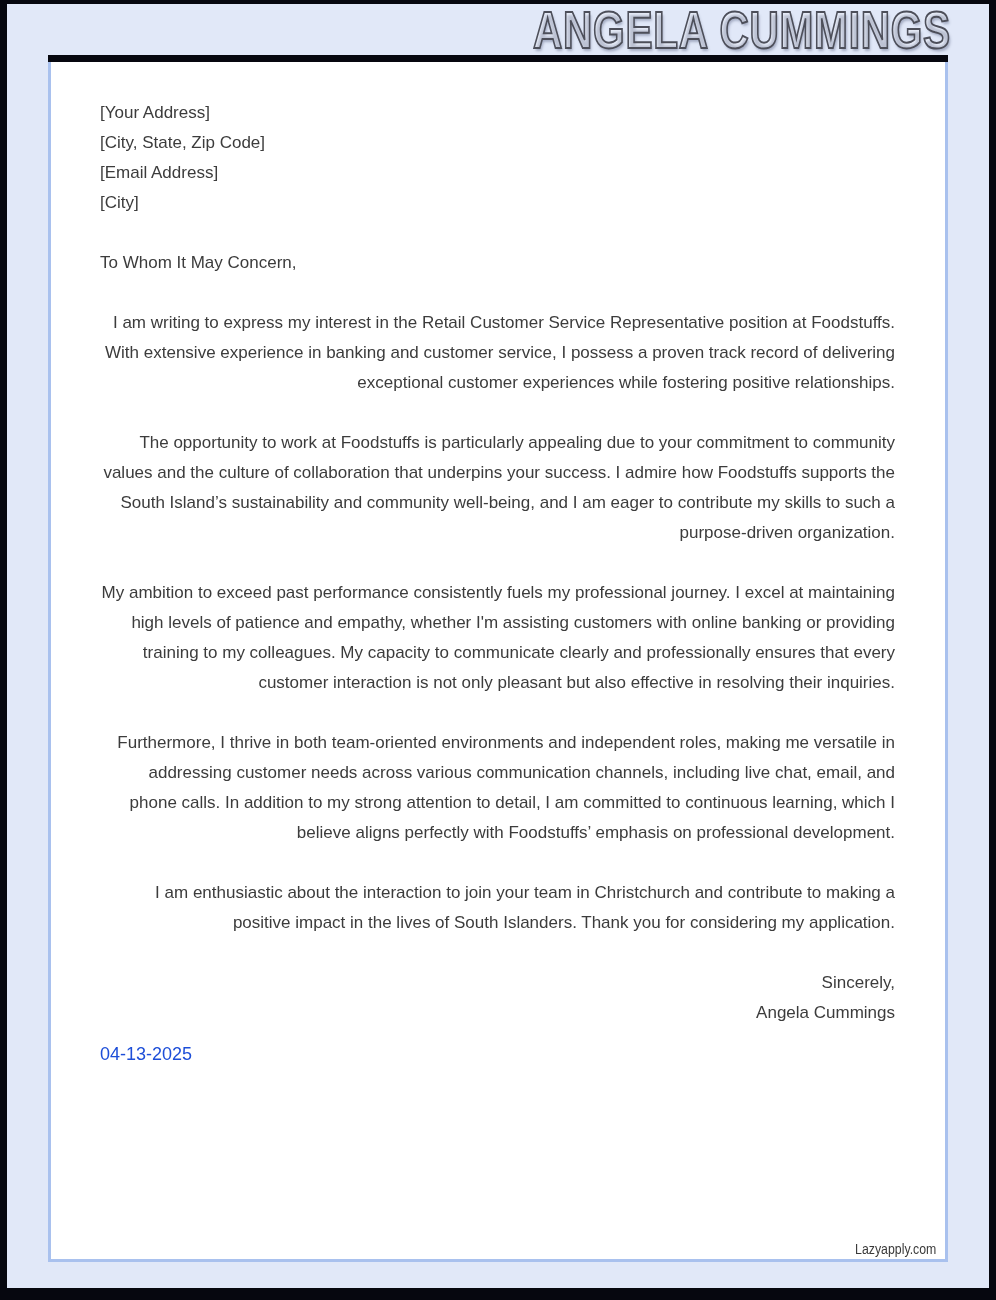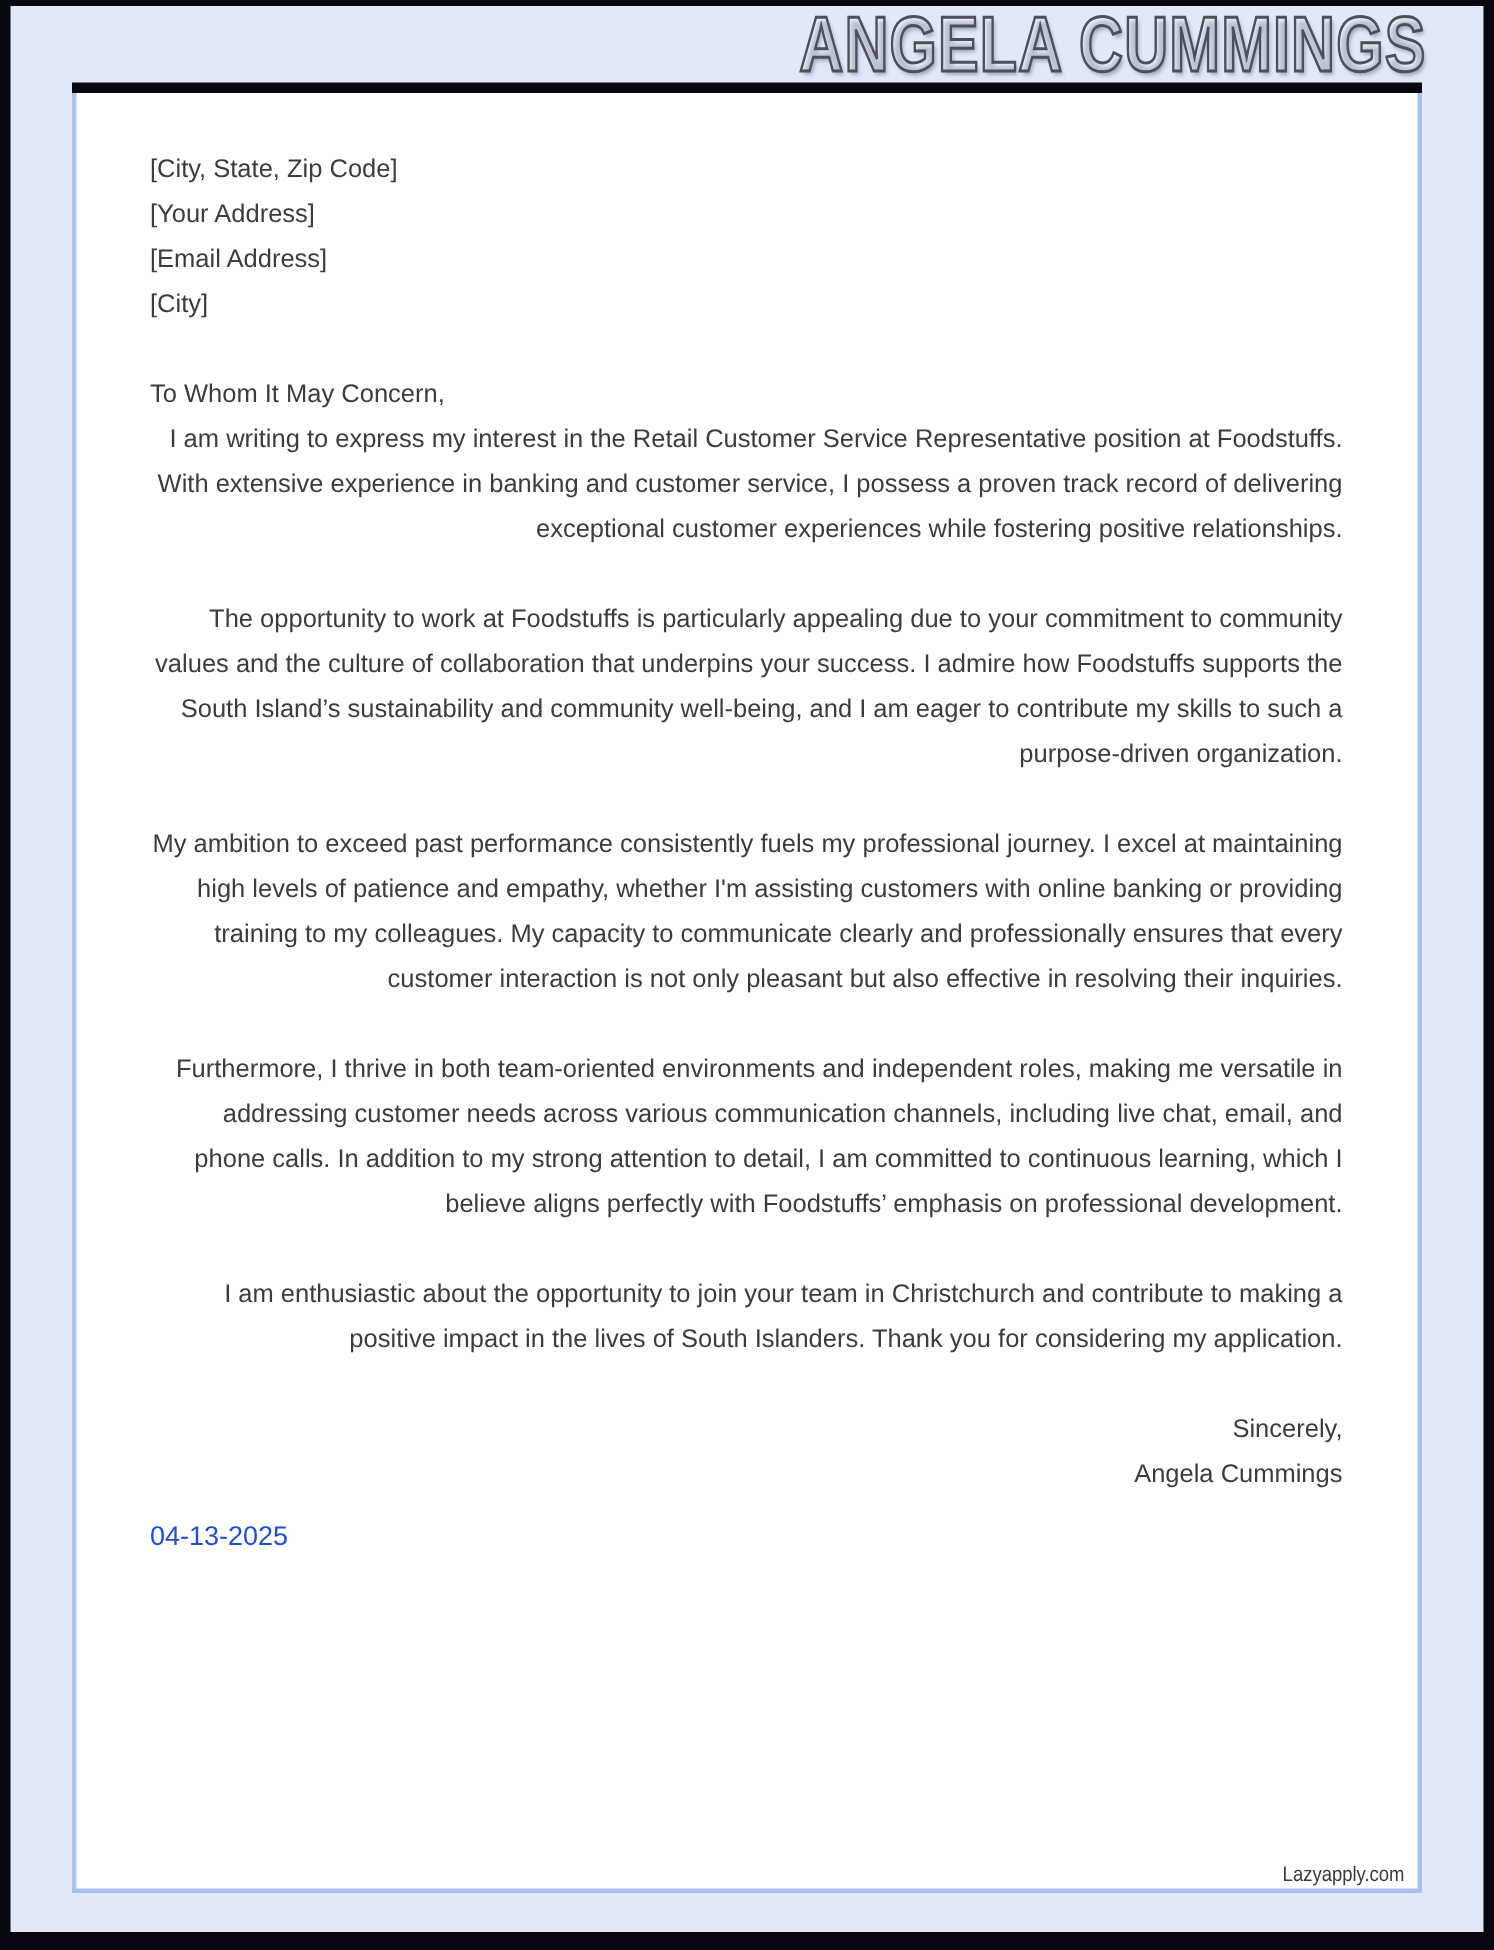--- a/index.html
+++ b/index.html
@@ -53,21 +53,21 @@
     background: #ffffff;
     border-left: 3px solid #a9c1ee;
     border-right: 3px solid #a9c1ee;
     border-bottom: 3px solid #a9c1ee;
     padding: 36px 50px 0 49px;
     color: #3c3c3c;
     font-size: 17px;
     line-height: 30px;
   }
   .address-block { margin-bottom: 30px; }
-  .salutation { }
+  .salutation { margin-bottom: 30px; }
   .body-paragraph { margin-bottom: 30px; font-weight: 400; text-align: right; }
   .closing-block { margin-bottom: 12px; text-align: right; }
   .letter-date {
     color: #1d4ed8;
     font-size: 18px;
     line-height: 28px;
   }
   .watermark {
     position: absolute;
     right: 9px;
@@ -87,33 +87,33 @@
 
   <div class="header-band">
     <span class="header-name">ANGELA CUMMINGS</span>
   </div>
 
   <div class="divider-bar"></div>
 
   <div class="sheet">
 
     <div class="address-block">
+      <div>[Your Address]</div>
       <div>[City, State, Zip Code]</div>
-      <div>[Your Address]</div>
       <div>[Email Address]</div>
       <div>[City]</div>
     </div>
 
     <div class="salutation">To Whom It May Concern,</div>
 
     <p class="body-paragraph">I am writing to express my interest in the Retail Customer Service Representative position at Foodstuffs. With extensive experience in banking and customer service, I possess a proven track record of delivering exceptional customer experiences while fostering positive relationships.</p>
     <p class="body-paragraph">The opportunity to work at Foodstuffs is particularly appealing due to your commitment to community values and the culture of collaboration that underpins your success. I admire how Foodstuffs supports the South Island’s sustainability and community well-being, and I am eager to contribute my skills to such a purpose-driven organization.</p>
     <p class="body-paragraph">My ambition to exceed past performance consistently fuels my professional journey. I excel at maintaining high levels of patience and empathy, whether I'm assisting customers with online banking or providing training to my colleagues. My capacity to communicate clearly and professionally ensures that every customer interaction is not only pleasant but also effective in resolving their inquiries.</p>
     <p class="body-paragraph">Furthermore, I thrive in both team-oriented environments and independent roles, making me versatile in addressing customer needs across various communication channels, including live chat, email, and phone calls. In addition to my strong attention to detail, I am committed to continuous learning, which I believe aligns perfectly with Foodstuffs’ emphasis on professional development.</p>
-    <p class="body-paragraph">I am enthusiastic about the opportunity to join your team in Christchurch and contribute to making a positive impact in the lives of South Islanders. Thank you for considering my application.</p>
+    <p class="body-paragraph">I am enthusiastic about the interaction to join your team in Christchurch and contribute to making a positive impact in the lives of South Islanders. Thank you for considering my application.</p>
 
     <div class="closing-block">
       <div>Sincerely,</div>
       <div>Angela Cummings</div>
     </div>
 
     <div class="letter-date">04-13-2025</div>
 
     <div class="watermark">Lazyapply.com</div>
 

